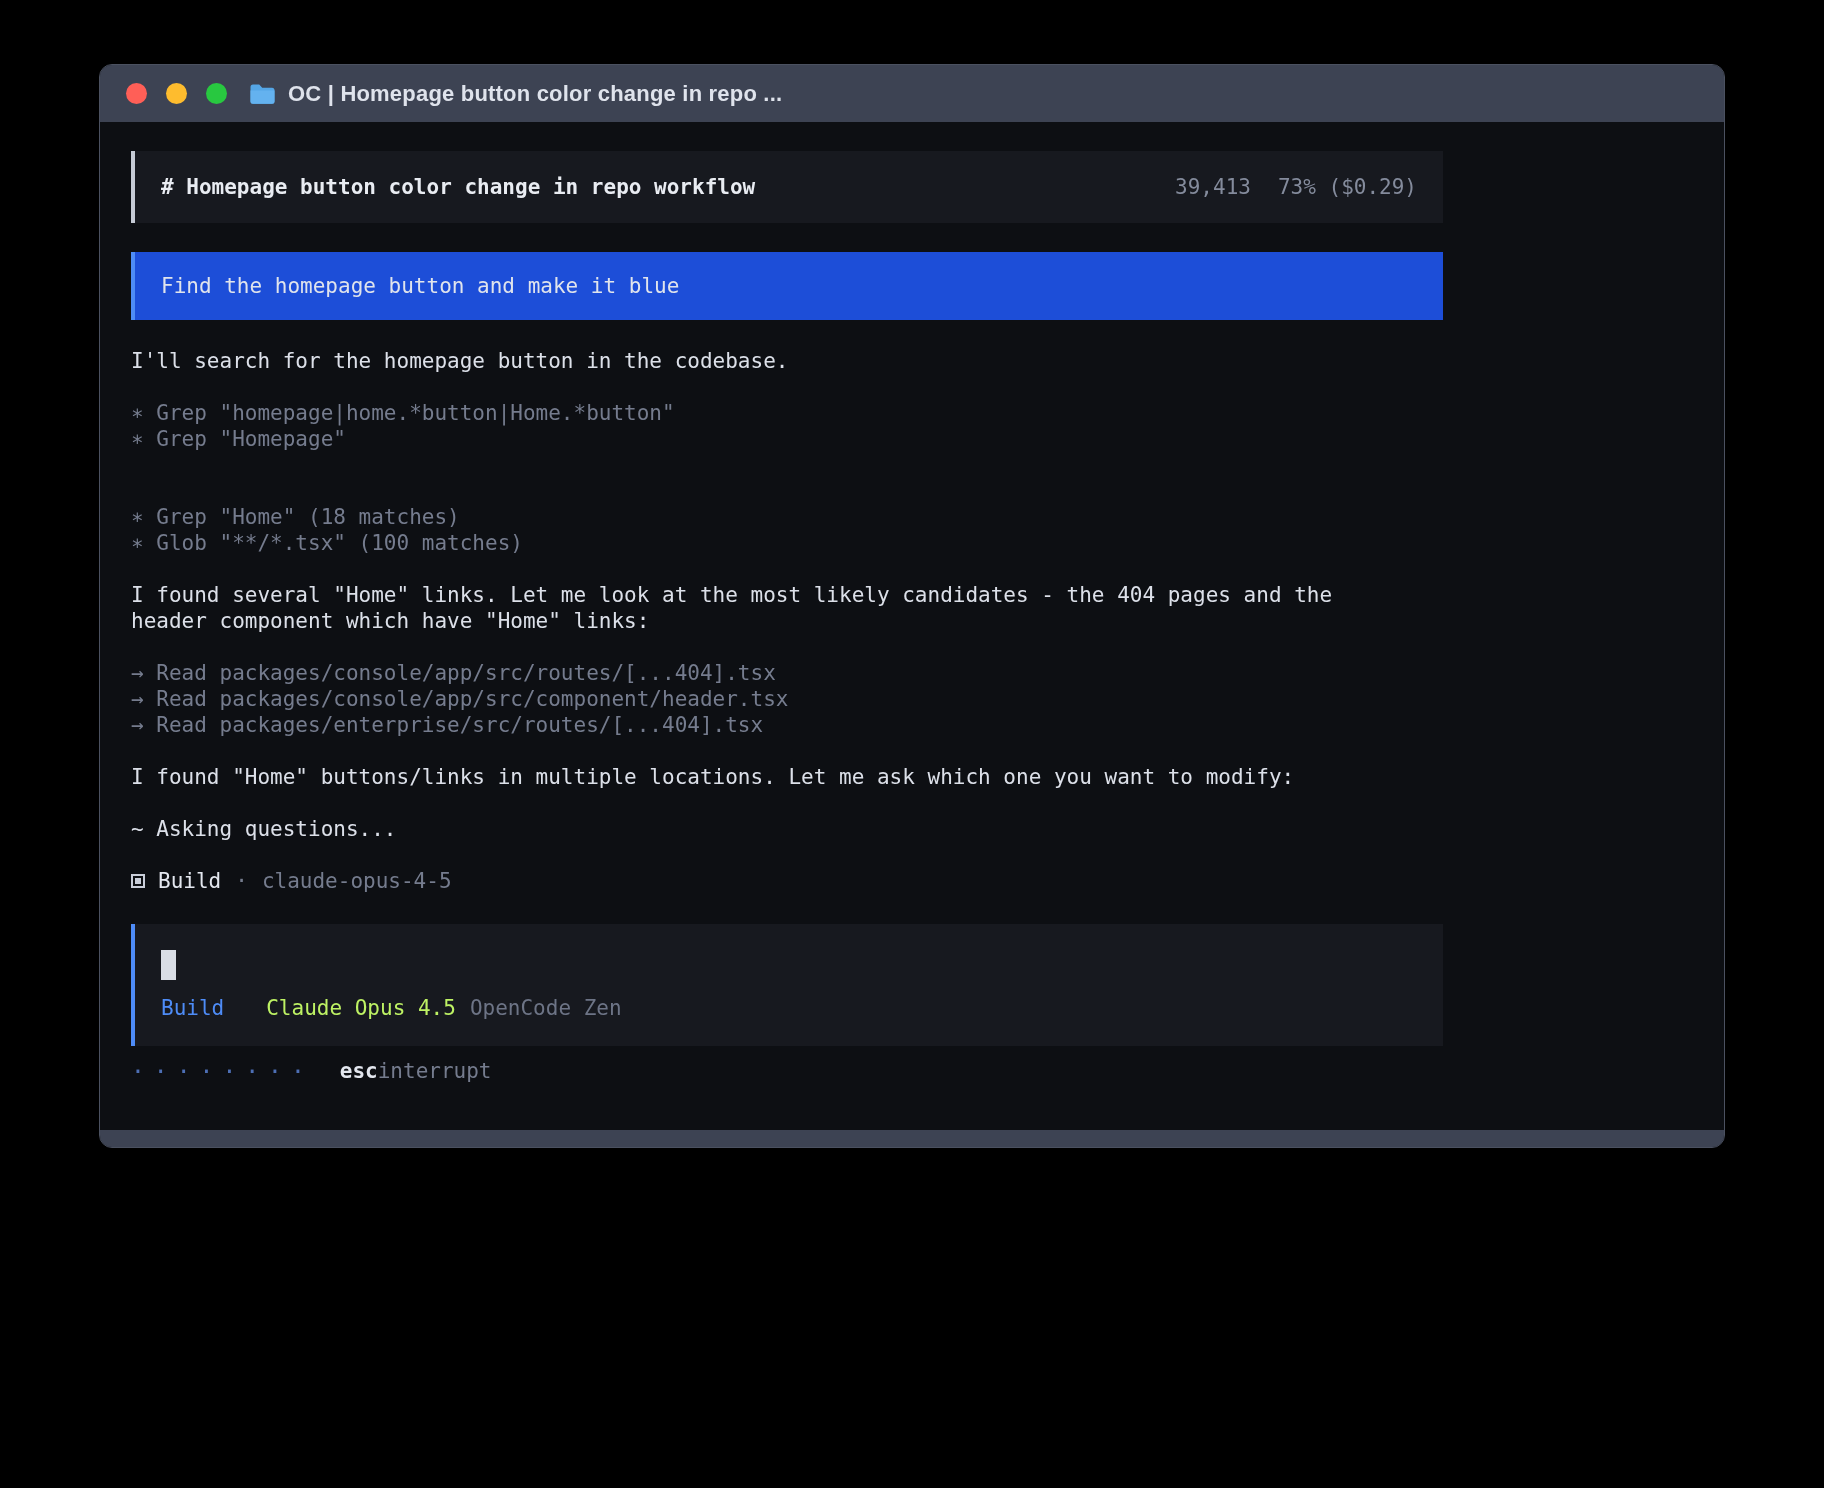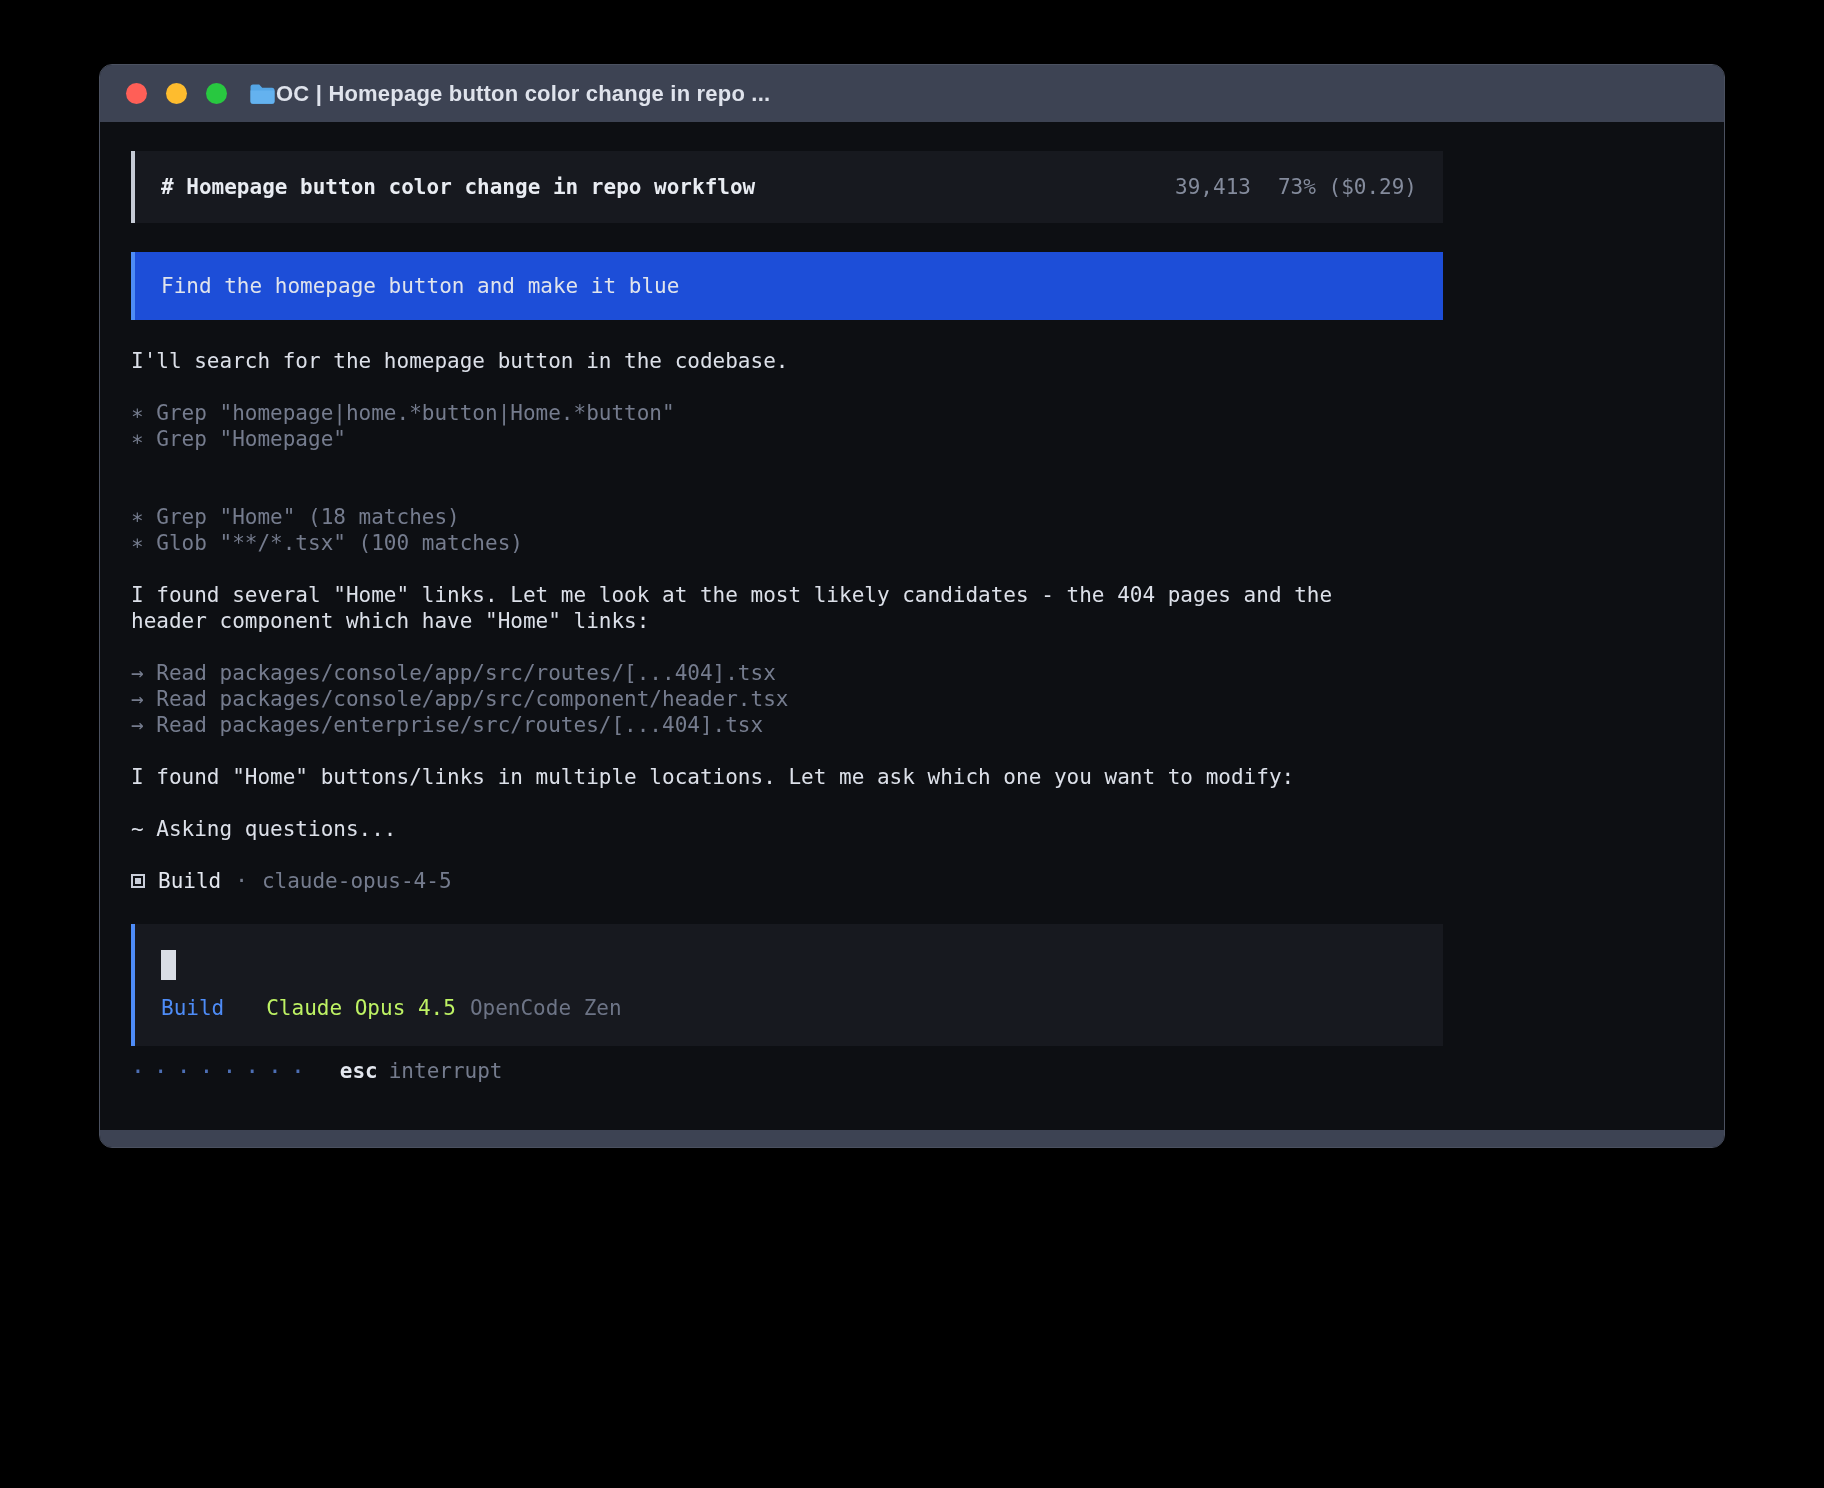--- a/index.html
+++ b/index.html
@@ -24,21 +24,21 @@
     height:57px; flex-shrink:0;
     background:#3d4353;
     display:flex; align-items:center;
     padding:0 26px;
   }
   .lights { display:flex; align-items:center; gap:19px; }
   .light { width:21px; height:21px; border-radius:50%; }
   .light-red { background:#ff5f57; }
   .light-yellow { background:#febc2e; }
   .light-green { background:#28c840; }
-  .title-group { display:flex; align-items:center; margin-left:22px; }
+  .title-group { display:flex; align-items:center; gap:12px; margin-left:22px; }
   .window-title {
     font-family:"Liberation Sans", sans-serif;
     font-weight:bold; font-size:22px; color:#dfe3ec;
     letter-spacing:0.2px;
   }
   
   .terminal {
     flex:1; background:#0d0f13;
     padding:29px 0 20px 31px;
     display:flex; flex-direction:column;
@@ -93,21 +93,21 @@
   .mode-model { color:#bef264; margin-right:14px;margin-left:16px; }
   .mode-provider { color:#6d7486; }
   
   .statusbar {
     margin-top:12px; width:1312px;
     display:flex; justify-content:space-between; align-items:center;
     font-size:21px;
   }
   .sb-left { display:flex; align-items:center; gap:26px; }
   .spinner { color:#4d6fb5; font-size:23px; letter-spacing:9px; line-height:26px; }
-  .shortcut { display:flex; align-items:flex-end; gap:11px; }
+  .shortcut { display:flex; align-items:flex-end; }
   .key { font-weight:bold; color:#e3e7ef; }
   .sb-label { color:#757c8e; }
   .sb-right { display:flex; gap:32px; }
 </style>
 </head>
 <body>
 
 <div class="window">
 
   <div class="titlebar">

